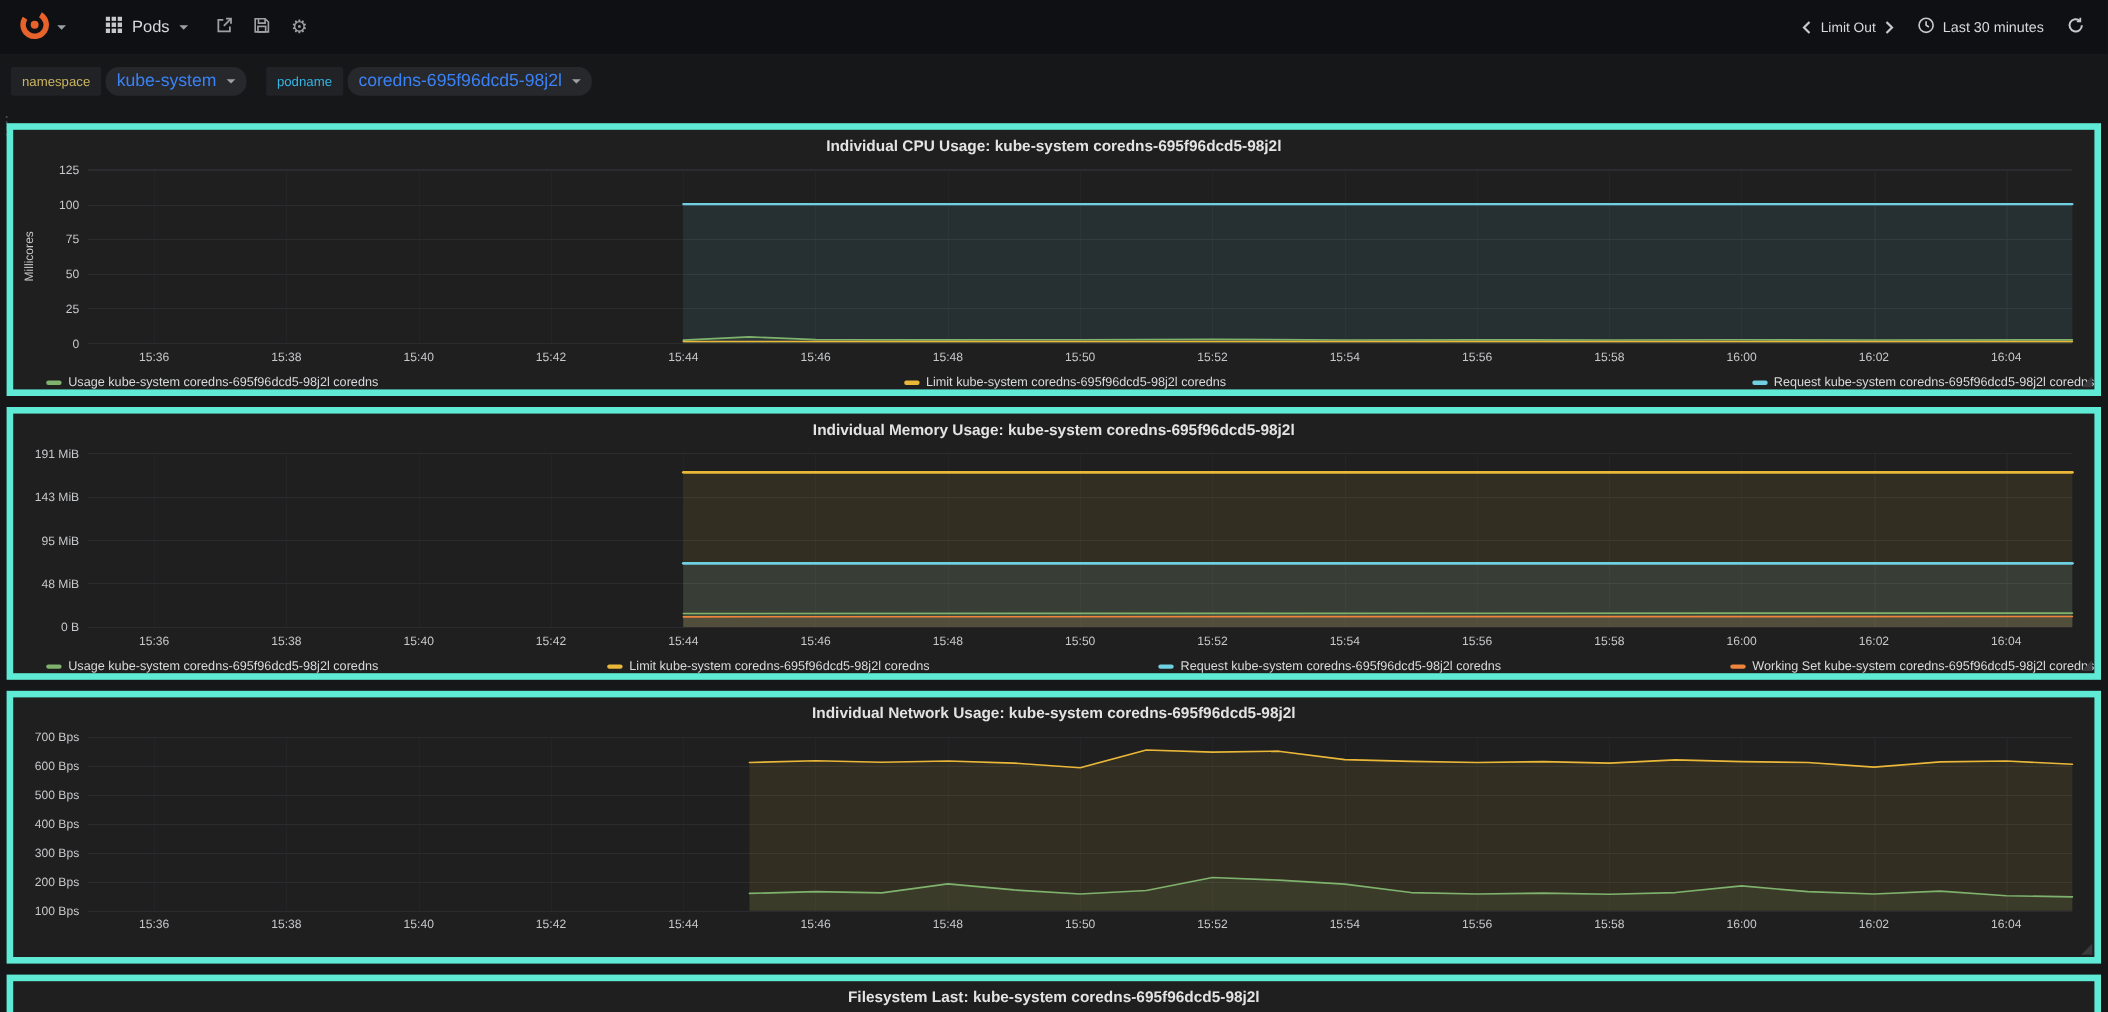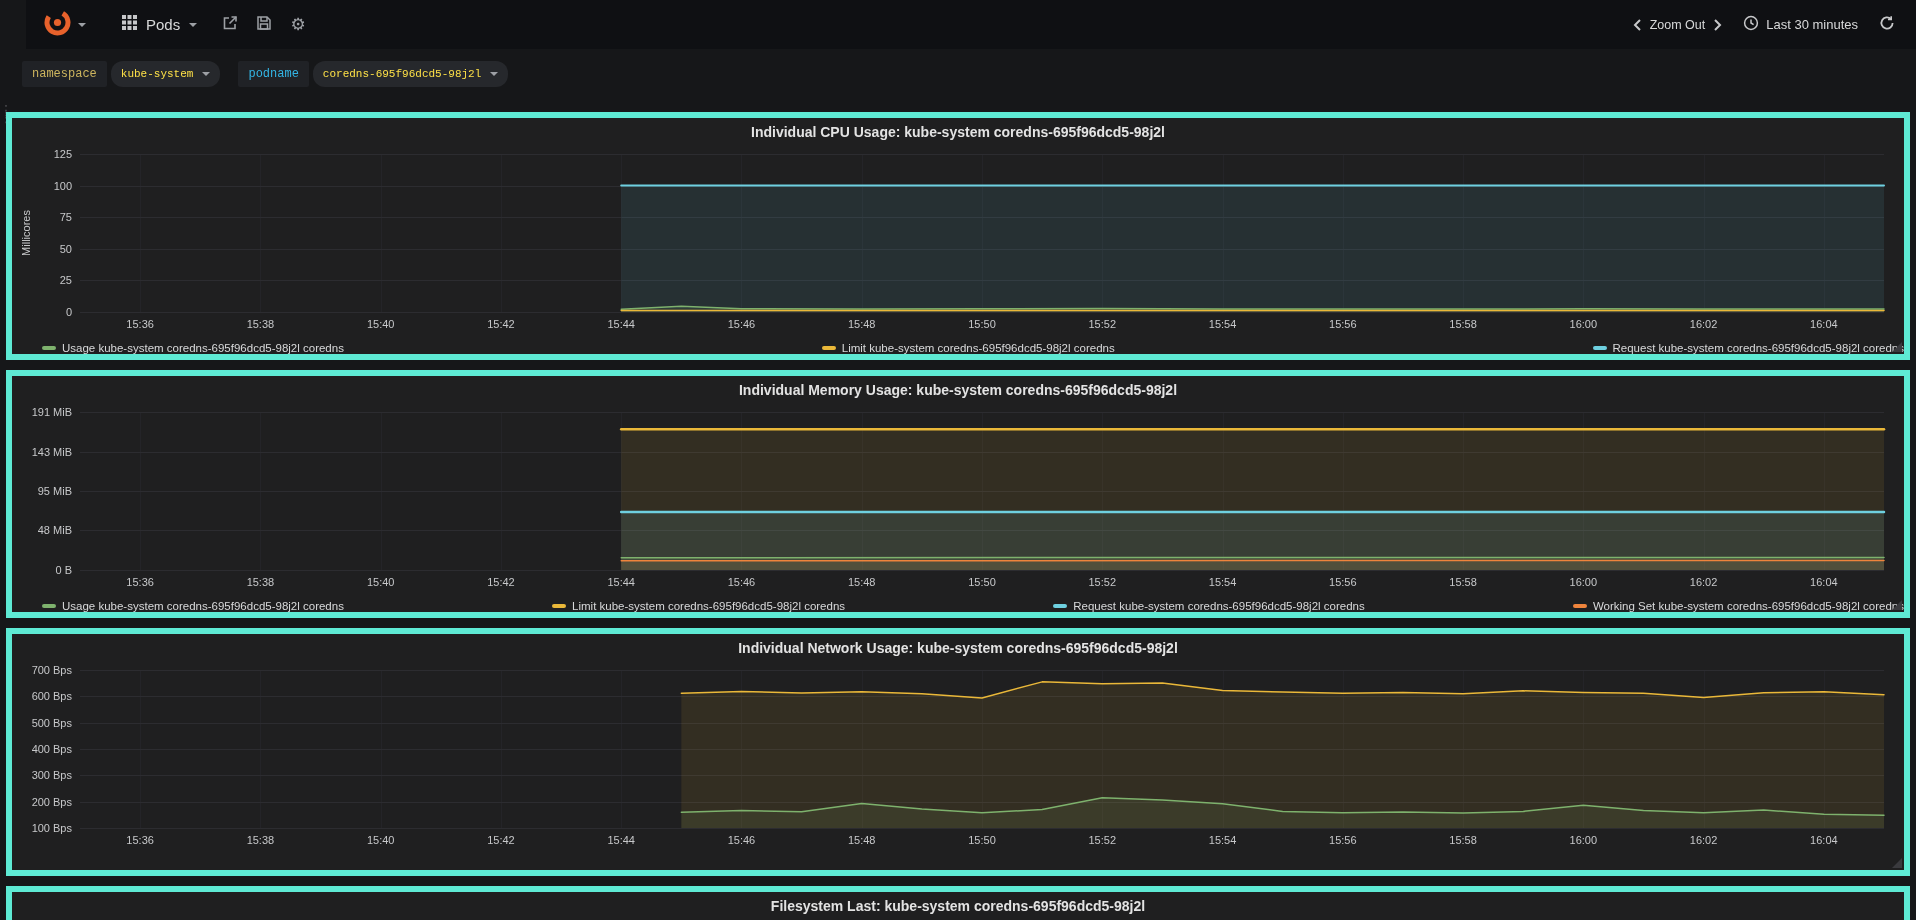--- a/index.html
+++ b/index.html
@@ -6,46 +6,46 @@
   html,body { margin:0; padding:0; }
   body {
     width:1916px; height:920px; overflow:hidden;
     background:#161719; color:#d8d9da;
     font-family:"Liberation Sans", sans-serif;
   }
 
   
   .navbar {
     height:49px; background:#0f1013; display:flex; align-items:center;
-    justify-content:space-between; padding:0 12px;margin-left:26px;
+    justify-content:space-between; padding:0 12px;
   }
   .nav-left, .nav-right { display:flex; align-items:center; }
   .logo-btn { display:flex; align-items:center; gap:7px; padding:4px 6px; cursor:pointer; }
   .caret { width:0; height:0; border:4px solid transparent; border-top-color:#9da0a5; margin-top:4px; }
   .dash-nav { display:flex; align-items:center; gap:9px; margin-left:30px; margin-right:16px; cursor:pointer; }
   .dash-title { font-size:15px; color:#d8d9da; }
   .nav-icon-btn {
     width:34px; height:34px; display:flex; align-items:center; justify-content:center;
     color:#9da0a5; cursor:pointer; background:none; border:none; padding:0;
   }
   .gear-glyph { font-size:17px; color:#9da0a5; line-height:1; }
   .zoom-out { font-size:12.5px; color:#d8d9da; margin:0 2px; cursor:pointer; }
   .time-range { display:flex; align-items:center; gap:7px; font-size:13px; color:#d8d9da; margin:0 12px 0 14px; cursor:pointer; }
   .chev-btn { width:22px; height:26px; display:flex; align-items:center; justify-content:center; cursor:pointer; }
 
   
-  .submenu { display:flex; align-items:flex-start; gap:18px; padding:12px 22px;font-family:Liberation Mono, monospace; }
+  .submenu { display:flex; align-items:flex-start; gap:18px; padding:12px 10px; }
   .variable { display:flex; align-items:center; gap:4px; }
   .var-label {
     height:26px; display:flex; align-items:center; padding:0 10px;
     background:#202226; font-size:12px; border-radius:2px;
   }
   .var-value {
     height:26px; display:flex; align-items:center; gap:9px; padding:0 10px;
-    background:#26282c; font-size:11px; color:#fde047; border-radius:12px; cursor:pointer;
+    background:#26282c; font-size:16px; color:#3b82f6; border-radius:12px; cursor:pointer;
   }
 
   
   .dashboard { padding:13px 6px 0 6px; position:relative; }
   .row-drag-handle {
     position:absolute; left:-1px; top:8px; color:#4c4c50; font-size:14px;
     letter-spacing:-2px; line-height:7px; width:8px; cursor:grab;
   }
   .panel {
     position:relative; background:#1f1f20; border:6px solid #5eead4;
@@ -122,21 +122,21 @@
       <span class="gear-glyph">⚙</span>
     </button>
   </div>
 
   <div class="nav-right">
     <span class="chev-btn">
       <svg width="10" height="14" viewBox="0 0 10 14" fill="none" stroke="#c7c8ca" stroke-width="2">
         <path d="M8 2 L3 7l5 5"></path>
       </svg>
     </span>
-    <span class="zoom-out">Zoom Out</span>
+    <span class="zoom-out">Limit Out</span>
     <span class="chev-btn">
       <svg width="10" height="14" viewBox="0 0 10 14" fill="none" stroke="#c7c8ca" stroke-width="2">
         <path d="M2 2 L7 7l-5 5"></path>
       </svg>
     </span>
 
     <span class="time-range">
       <span>
         <svg width="16" height="16" viewBox="0 0 16 16" fill="none" stroke="#c7c8ca" stroke-width="1.5">
           <circle cx="8" cy="8" r="6.4"></circle>

